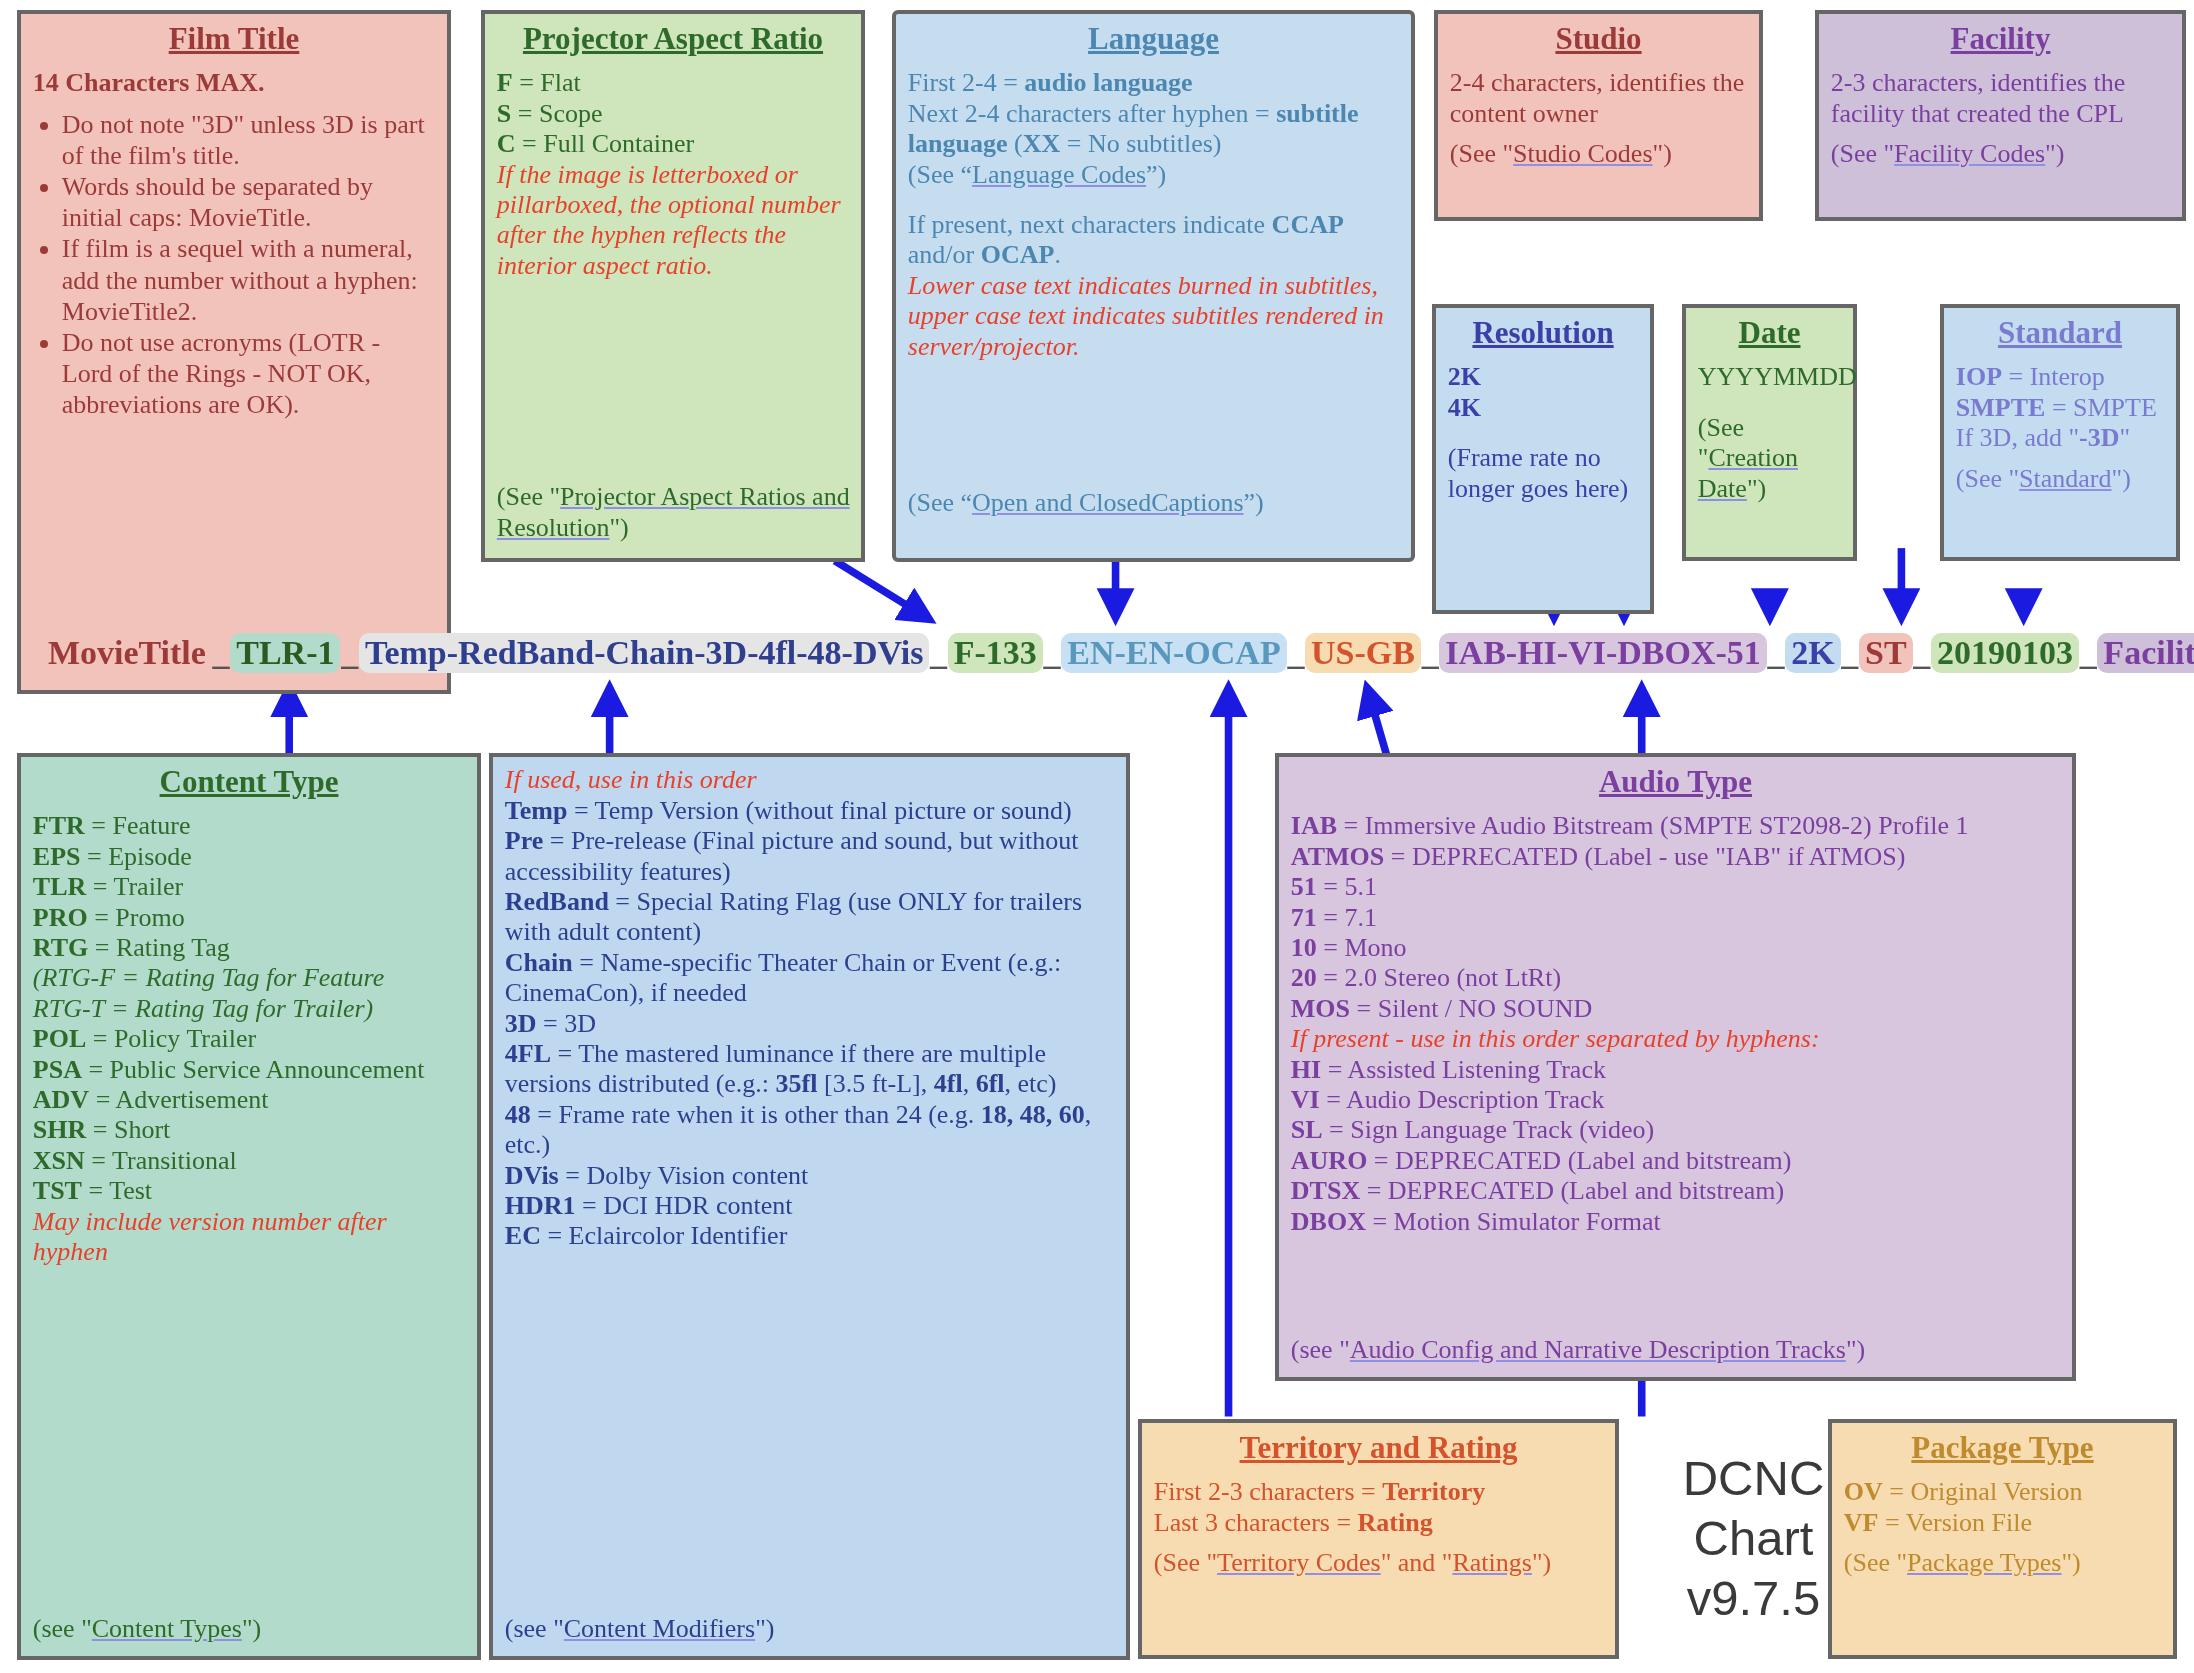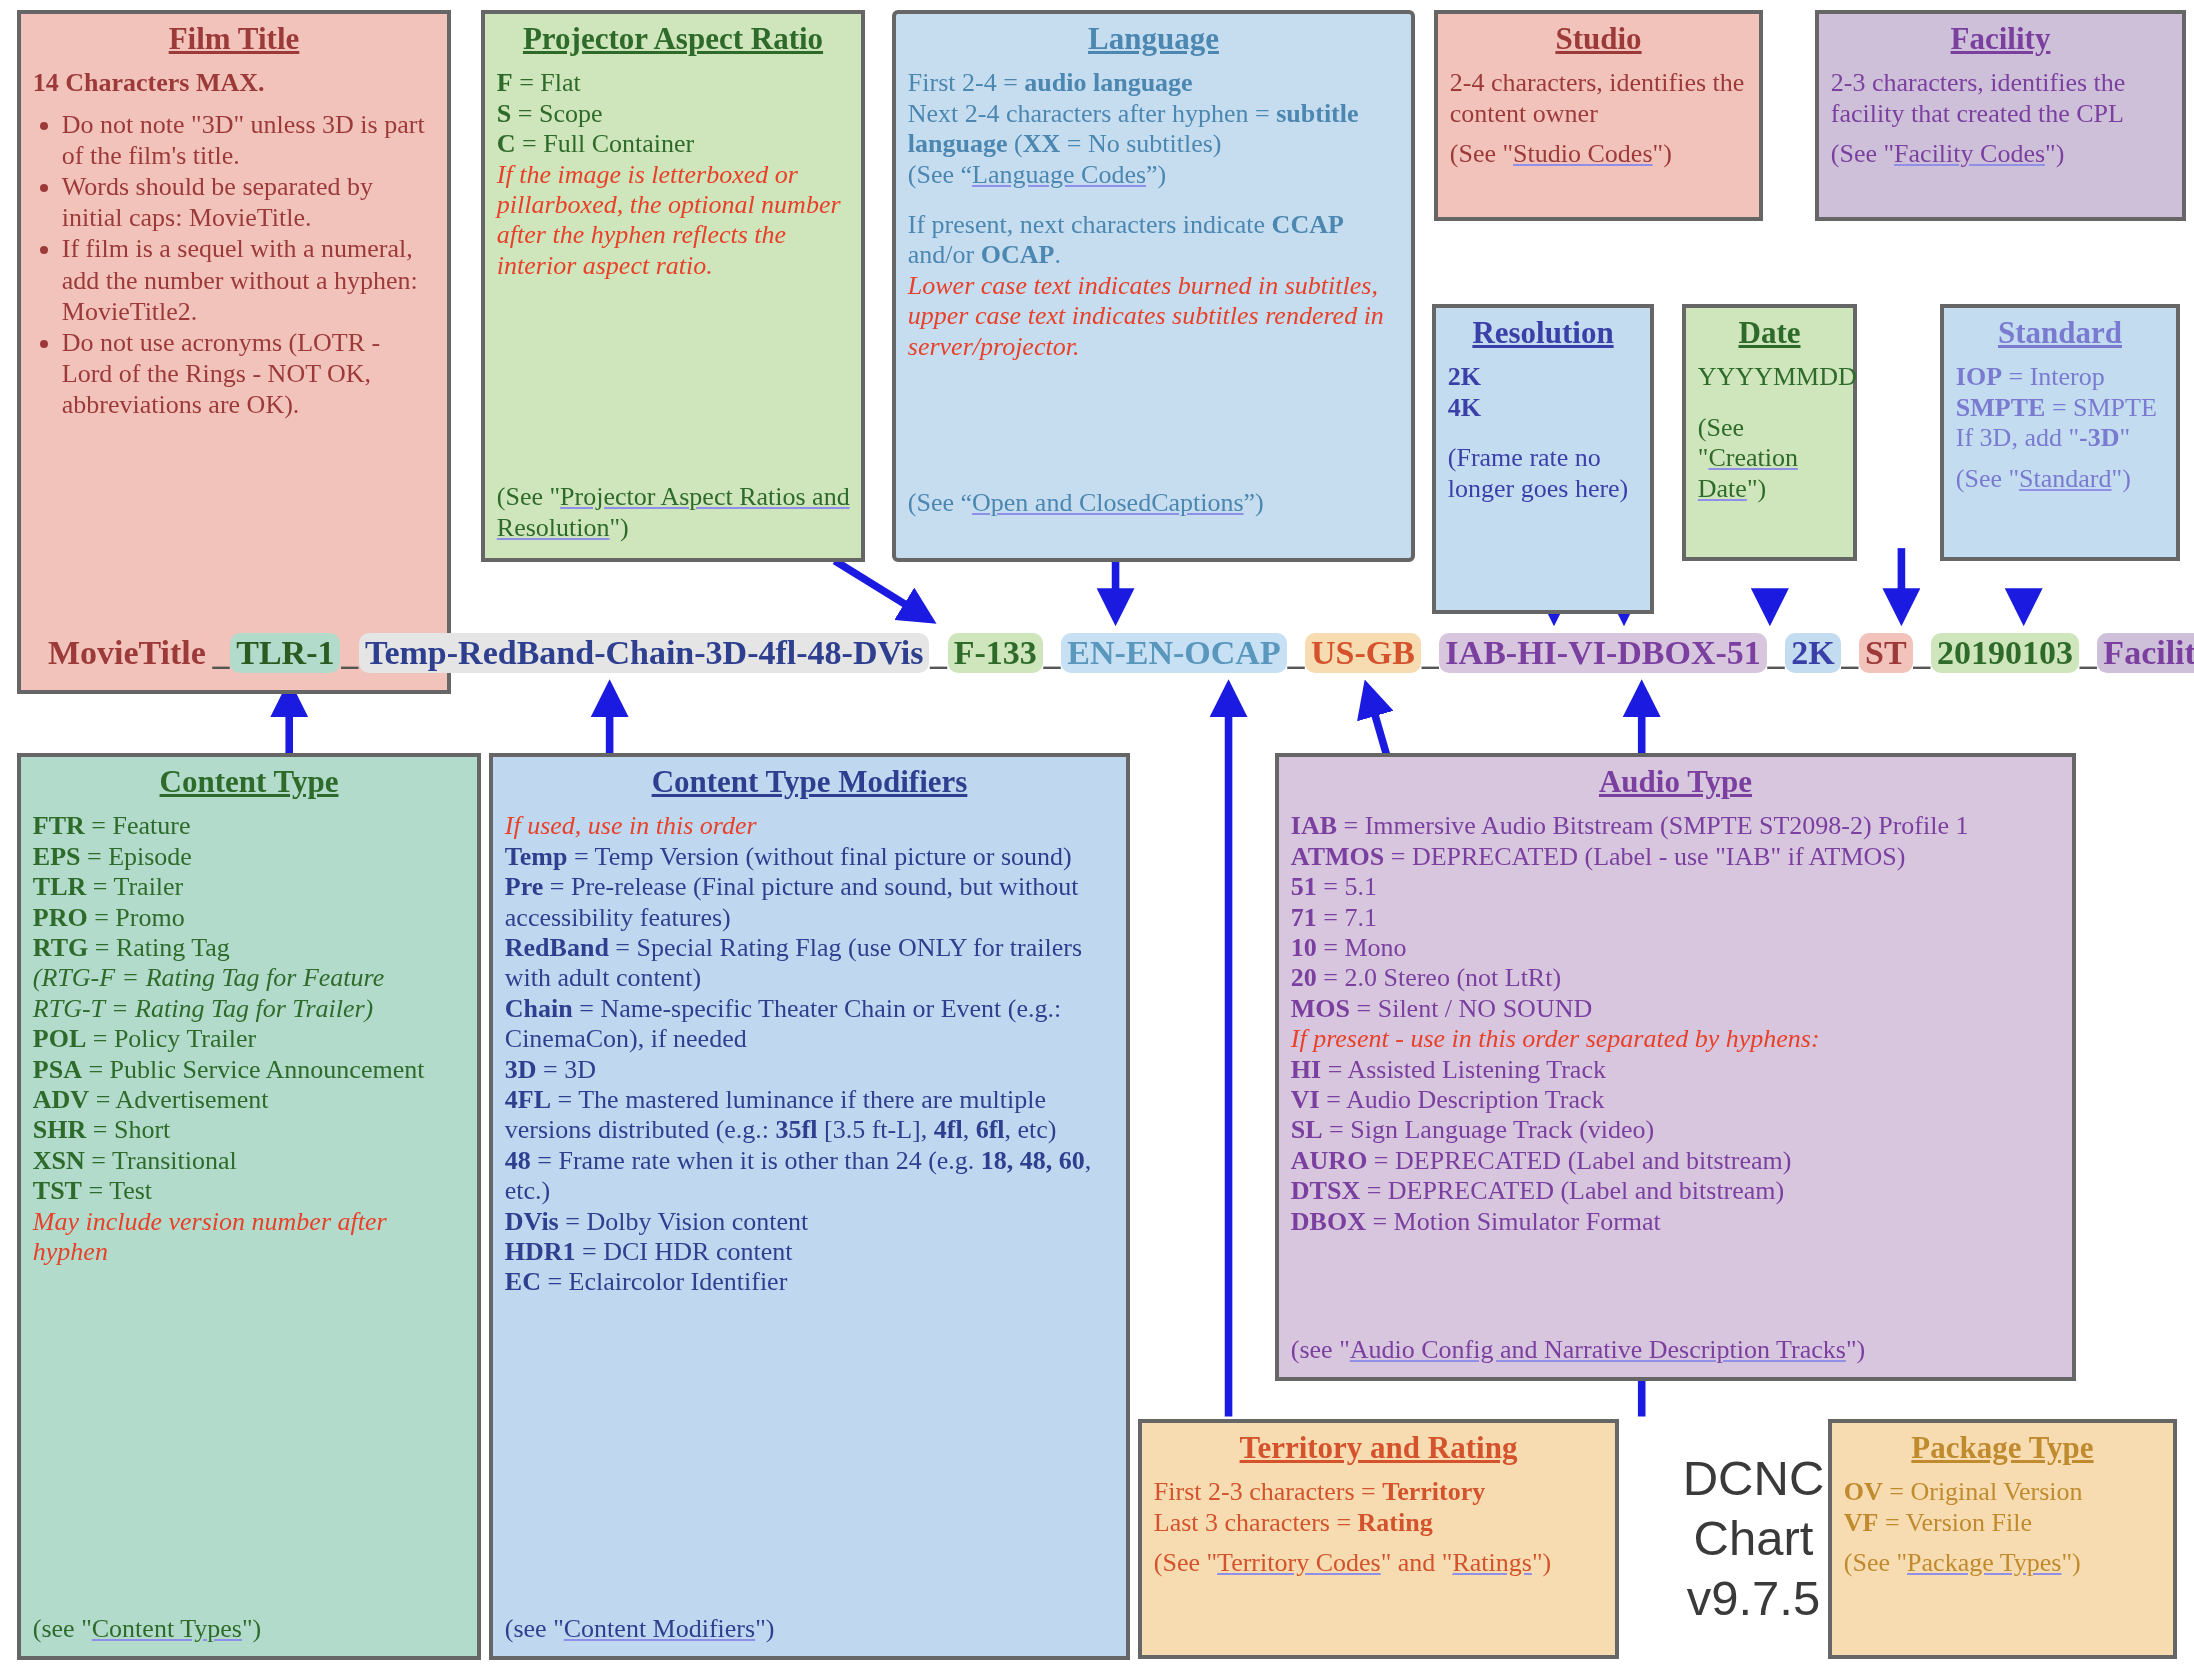--- a/index.html
+++ b/index.html
@@ -189,21 +189,20 @@
   <p><span class="b">PSA</span><span> = Public Service Announcement</span></p>
   <p><span class="b">ADV</span><span> = Advertisement</span></p>
   <p><span class="b">SHR</span><span> = Short</span></p>
   <p><span class="b">XSN</span><span> = Transitional</span></p>
   <p><span class="b">TST</span><span> = Test</span></p>
   <p class="red">May include version number after hyphen</p>
   <p style="position:absolute;left:11.8px;bottom:11.8px;"><span>(see "</span><span class="u">Content Types</span><span>")</span></p>
 </div>
 
 <div class="box t-blue2" style="left:489px;top:753px;width:641px;height:907px;">
-  <h3>Content Type Modifiers</h3>
   <p class="red">If used, use in this order</p>
   <p><span class="b">Temp </span><span> = Temp Version (without final picture or sound)</span></p>
   <p><span class="b">Pre</span><span> = Pre-release (Final picture and sound, but without accessibility features)</span></p>
   <p><span class="b">RedBand</span><span> = Special Rating Flag (use ONLY for trailers with adult content)</span></p>
   <p><span class="b">Chain</span><span> = Name-specific Theater Chain or Event (e.g.: CinemaCon), if needed</span></p>
   <p><span class="b">3D</span><span> = 3D</span></p>
   <p><span class="b">4FL</span><span> = The mastered luminance if there are multiple versions distributed (e.g.: </span><span class="b">35fl</span><span> [3.5 ft-L], </span><span class="b">4fl</span><span>, </span><span class="b">6fl</span><span>, etc)</span></p>
   <p><span class="b">48</span><span> = Frame rate when it is other than 24 (e.g. </span><span class="b">18, 48, 60</span><span>, etc.)</span></p>
   <p><span class="b">DVis</span><span> = Dolby Vision content</span></p>
   <p><span class="b">HDR1</span><span> = DCI HDR content</span></p>

